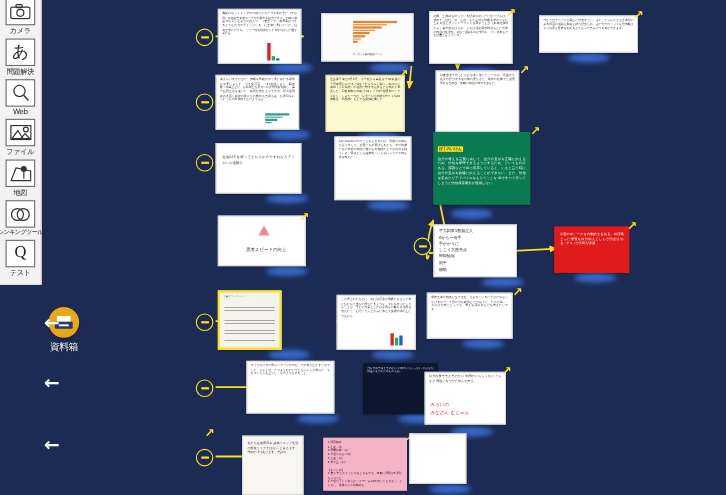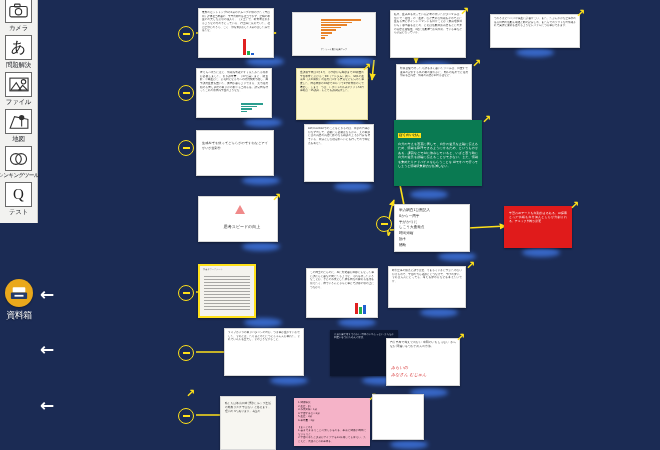--- a/index.html
+++ b/index.html
@@ -32,21 +32,21 @@
     box-sizing:border-box;
   }
   .tool-label{
     font-size:6.5px;color:#22242a;margin-top:1px;margin-bottom:1px;
     white-space:nowrap;letter-spacing:-.3px;
   }
   .tool-label.wide{font-size:5.6px;letter-spacing:-.6px;}
 
   .bigbtn{
     position:absolute;left:0;width:38px;
-    display:flex;flex-direction:column;align-items:center;
+    display:flex;flex-direction:column;align-items:center;padding-left:39px;
   }
   .circ{
     width:28px;height:28px;border-radius:50%;position:relative;
     display:flex;align-items:center;justify-content:center;
     box-shadow:0 1px 2px rgba(0,0,0,.35);
   }
   .circ.box{background:#e9a81c;}
   .circ.sub{background:#2d6fc4;}
   .circ.send{background:#3aa88a;}
   .bigbtn .lbl{
@@ -352,20 +352,29 @@
         <div class="tool-label">カメラ</div>
       </div>
 
       <div class="tool">
         <div class="tool-box">
           <span style="font-size:15px;color:#222;line-height:1;">あ</span>
         </div>
         <div class="tool-label">問題解決</div>
       </div>
 
+      <div class="tool">
+        <div class="tool-box">
+          <svg width="18" height="17" viewBox="0 0 20 20">
+            <circle cx="8.5" cy="8" r="6" fill="none" stroke="#333" stroke-width="1.3"></circle>
+            <line x1="13" y1="12.5" x2="18" y2="18" stroke="#333" stroke-width="1.6"></line>
+          </svg>
+        </div>
+        <div class="tool-label">Web</div>
+      </div>
 
       <div class="tool">
         <div class="tool-box">
           <svg width="20" height="15" viewBox="0 0 22 16">
             <rect x="1" y="1" width="20" height="14" fill="none" stroke="#333" stroke-width="1.2"></rect>
             <path d="M2,14 L8,6 L13,14 Z" fill="none" stroke="#333" stroke-width="1.2"></path>
             <path d="M11,14 L15,9 L20,14 Z" fill="none" stroke="#333" stroke-width="1.2"></path>
             <circle cx="16" cy="5" r="2.4" fill="none" stroke="#333" stroke-width="1.2"></circle>
           </svg>
         </div>

